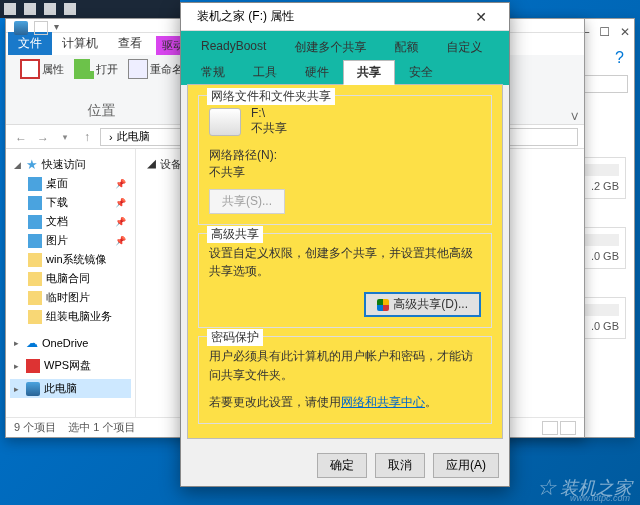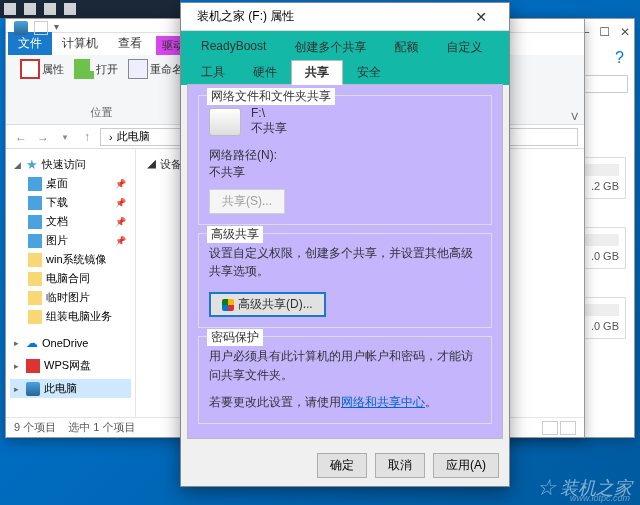--- a/index.html
+++ b/index.html
@@ -20,21 +20,21 @@
 .ribbon-tab { padding: 3px 10px; color: #333; cursor: default; }
 .ribbon-tab.active { background: #1979ca; color: #fff; }
 .ribbon-badge { background: #d946ef; color: #333; padding: 2px 6px; font-size: 11px; margin-right: 2px; }
 
 
 .ribbon-body { height: 70px; background: #f5f6f7; border-bottom: 1px solid #ddd; display: flex; padding: 4px 8px; position: relative; }
 .ribbon-group { display: flex; flex-direction: column; align-items: center; padding: 0 6px; border-right: 1px solid #e5e5e5; }
 .ribbon-icons-row { display: flex; gap: 10px; align-items: center; }
 .ribbon-item { display: flex; flex-direction: row; align-items: center; font-size: 11px; color: #333; gap: 2px; }
 .ribbon-item-icon { width: 20px; height: 20px; }
-.ribbon-group-label { font-size: 11px; color: #666; margin-top: auto; }
+.ribbon-group-label { font-size: 14px; color: #666; margin-top: auto; }
 .ribbon-collapse { position: absolute; right: 6px; bottom: 2px; font-size: 10px; color: #666; }
 
 
 .address-bar { height: 24px; display: flex; align-items: center; padding: 0 6px; gap: 4px; border-bottom: 1px solid #ddd; }
 .nav-arrow { width: 18px; height: 18px; display: flex; align-items: center; justify-content: center; color: #888; font-size: 12px; }
 .breadcrumb { flex: 1; border: 1px solid #ccc; height: 18px; display: flex; align-items: center; padding: 0 4px; font-size: 11px; gap: 4px; }
 
 
 .explorer-body { display: flex; height: calc(100% - 14px - 22px - 70px - 24px - 20px); }
 .tree { width: 130px; border-right: 1px solid #e5e5e5; padding: 6px 4px; font-size: 11px; overflow: hidden; }
@@ -51,21 +51,21 @@
 .status-bar .view-icons { margin-left: auto; display: flex; gap: 2px; }
 .status-bar .view-icons span { width: 16px; height: 14px; border: 1px solid #ccc; display: inline-block; }
 
 
 .dialog { position: absolute; top: 2px; left: 180px; width: 330px; height: 485px; background: #f0f0f0; border: 1px solid #888; box-shadow: 0 6px 18px rgba(0,0,0,0.4); display: flex; flex-direction: column; }
 .dialog-title { height: 28px; background: #fff; display: flex; align-items: center; padding: 0 16px; font-size: 12px; border-bottom: 1px solid #ddd; }
 .dialog-title .dx { margin-left: auto; width: 24px; text-align: center; font-size: 14px; color: #333; }
 .dialog-tabs { display: flex; flex-wrap: wrap; background: #14b8a6; font-size: 12px; padding: 4px 6px 0 6px; }
 .dialog-tab { padding: 3px 13px; border: 1px solid transparent; cursor: default; color: #333; }
 .dialog-tab.active { background: #fff; border: 1px solid #bbb; border-bottom-color: #fff; position: relative; z-index: 2; font-weight: bold; }
-.dialog-body { flex: 1; background: #c4b5fd; margin: 0 6px 6px 6px; border: 1px solid #bbb; padding: 10px; font-size: 12px; color: #333; display: flex; flex-direction: column; gap: 8px; margin-top: -1px; }
+.dialog-body { flex: 1; background: #fde047; margin: 0 6px 6px 6px; border: 1px solid #bbb; padding: 10px; font-size: 12px; color: #333; display: flex; flex-direction: column; gap: 8px; margin-top: -1px; }
 .group-box { border: 1px solid #ddd; padding: 10px; position: relative; }
 .group-box-title { position: absolute; top: -8px; left: 8px; background: #fff; padding: 0 4px; font-size: 12px; }
 .drive-row { display: flex; align-items: center; gap: 10px; }
 .drive-icon { width: 32px; height: 28px; background: linear-gradient(#fff, #ddd); border: 1px solid #bbb; border-radius: 3px; }
 .btn { border: 1px solid #adadad; background: #e1e1e1; padding: 3px 12px; font-size: 12px; display: inline-flex; align-items: center; gap: 4px; }
 .btn.disabled { color: #a0a0a0; border-color: #d0d0d0; background: #f5f5f5; }
 .btn.focus { border: 1px solid #1979ca; box-shadow: 0 0 0 1px #1979ca inset; }
 .shield { width: 12px; height: 12px; display: inline-block; background: conic-gradient(#f7b500 0 90deg, #d13438 90deg 180deg, #0078d7 180deg 270deg, #107c10 270deg 360deg); border-radius: 2px; }
 .link { color: #0066cc; text-decoration: underline; cursor: pointer; }
 .dialog-footer { display: flex; justify-content: flex-end; gap: 8px; padding: 8px 10px; }
@@ -254,20 +254,21 @@
     <span>装机之家 (F:) 属性</span>
     <span class="dx">✕</span>
   </div>
   <div class="dialog-tabs">
     <div class="dialog-tab">ReadyBoost</div>
     <div class="dialog-tab">创建多个共享</div>
     <div class="dialog-tab">配额</div>
     <div class="dialog-tab">自定义</div>
   </div>
   <div class="dialog-tabs" style="padding-top:0;">
+    <div class="dialog-tab">常规</div>
     <div class="dialog-tab">工具</div>
     <div class="dialog-tab">硬件</div>
     <div class="dialog-tab active">共享</div>
     <div class="dialog-tab">安全</div>
   </div>
 
   <div class="dialog-body">
 
     <div class="group-box">
       <div class="group-box-title">网络文件和文件夹共享</div>
@@ -283,21 +284,21 @@
         <div>不共享</div>
       </div>
       <div style="margin-top:8px;">
         <span class="btn disabled">共享(S)...</span>
       </div>
     </div>
 
     <div class="group-box">
       <div class="group-box-title">高级共享</div>
       <div style="line-height:1.5;">设置自定义权限，创建多个共享，并设置其他高级共享选项。</div>
-      <div style="margin-top:12px;text-align:left;">
+      <div style="margin-top:12px;text-align:right;">
         <span class="btn focus">
           <span class="shield"></span>
           <span>高级共享(D)...</span>
         </span>
       </div>
     </div>
 
     <div class="group-box">
       <div class="group-box-title">密码保护</div>
       <div style="line-height:1.6;">用户必须具有此计算机的用户帐户和密码，才能访问共享文件夹。</div>

